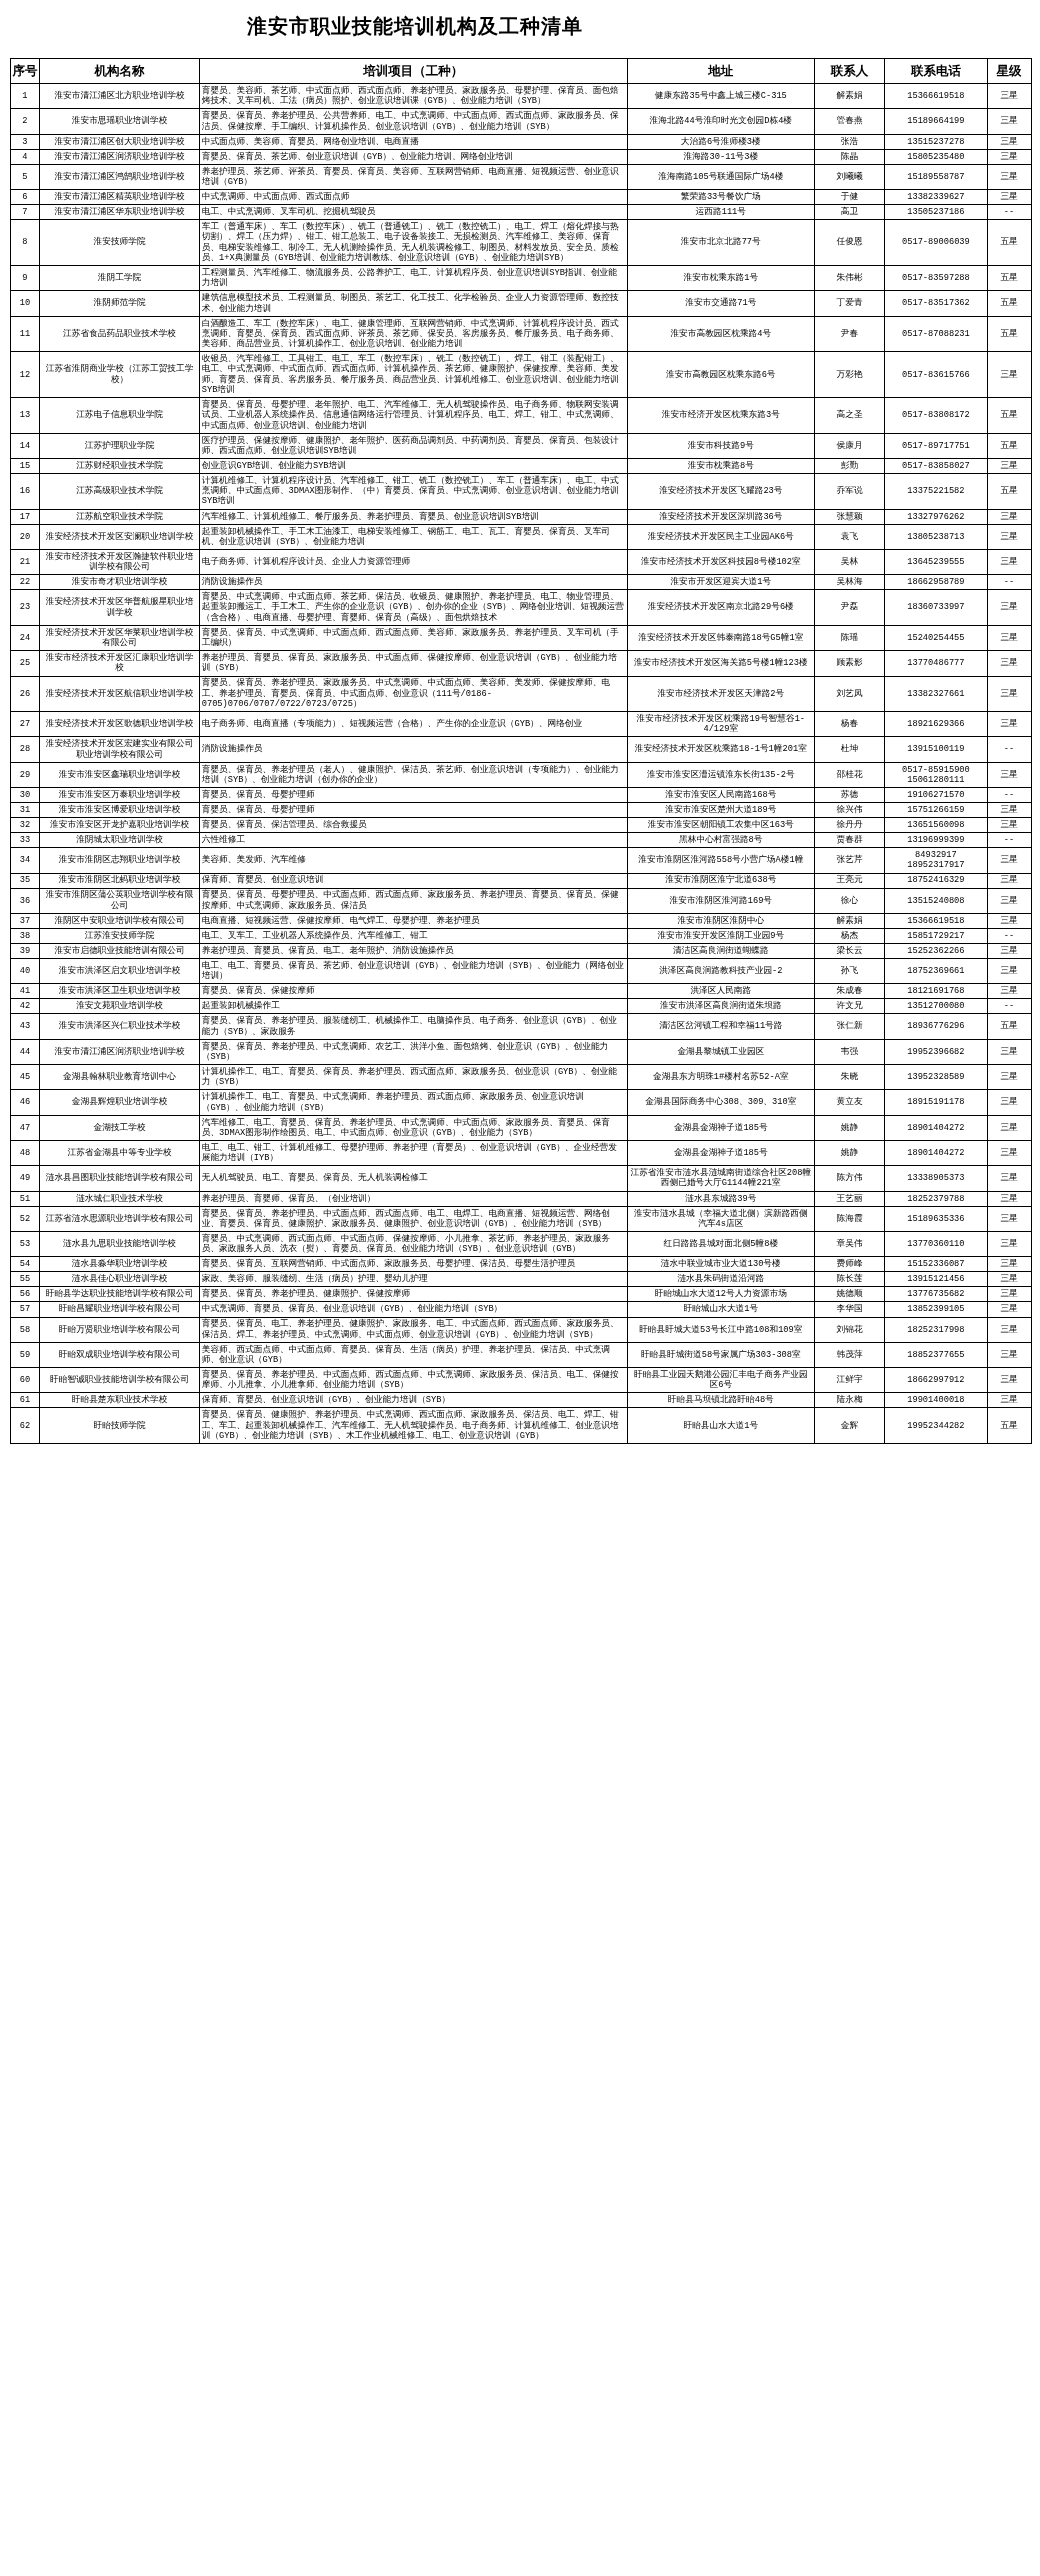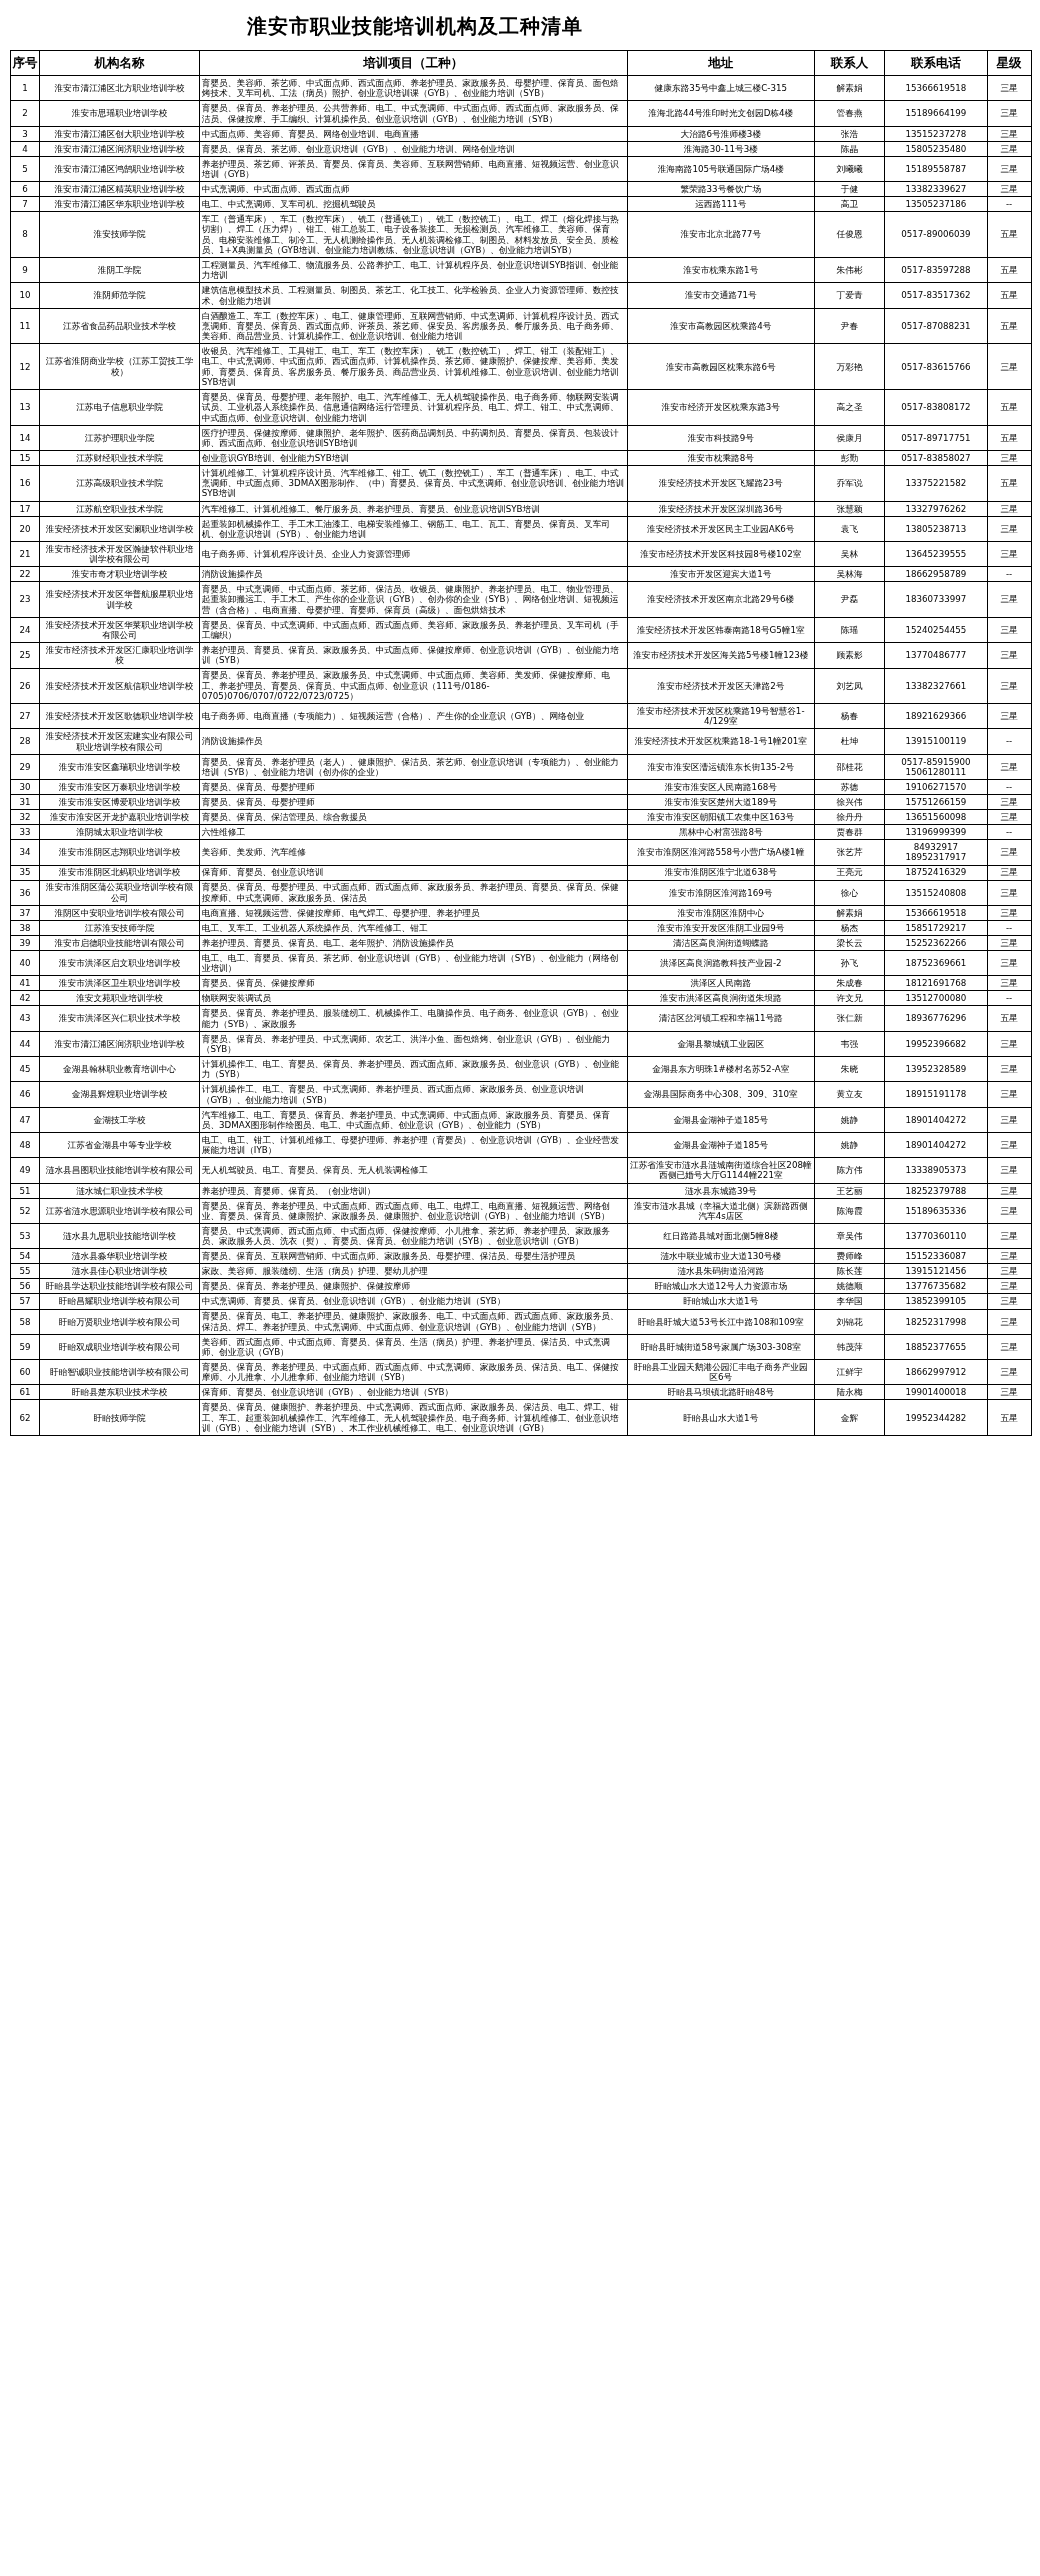--- a/index.html
+++ b/index.html
@@ -1,30 +1,30 @@
 <!DOCTYPE html>
 <html><head>
 <meta charset="utf-8">
 <style>
   html,body{margin:0;padding:0;background:#ffffff;}
   body{font-family:"DejaVu Sans","Liberation Sans",sans-serif;}
-  .page{width:830px;min-height:2576px;background:#fff;box-sizing:border-box;padding:7.7px 9.6px 13.5px 9.6px;}
+  .page{width:830px;min-height:2576px;background:#fff;box-sizing:border-box;padding:7.7px 9.6px 13.5px 9.6px;font-family:Liberation Mono, monospace;}
   .doc-title{
     text-align:center;
     font-size:20px;
     font-weight:bold;
     letter-spacing:1px;
     padding:5.8px 0 9.6px 0;
     color:#000;
   }
   table.sheet{
     border-collapse:collapse;
     width:1022px;
     table-layout:fixed;
-    margin:0 auto;
+    margin:8px auto;
   }
   table.sheet th, table.sheet td{
     border:1px solid #000;
     vertical-align:middle;
     color:#000;
     box-sizing:border-box;
   }
   table.sheet th{
     background:#ffffff;
     font-size:12.5px;
@@ -428,21 +428,21 @@
           <td class="c-org">淮安市洪泽区卫生职业培训学校</td>
           <td class="c-proj">育婴员、保育员、保健按摩师</td>
           <td class="c-addr">洪泽区人民南路</td>
           <td class="c-person">朱成春</td>
           <td class="c-phone">18121691768</td>
           <td class="c-star">三星</td>
         </tr>
         <tr>
           <td class="c-idx">42</td>
           <td class="c-org">淮安文苑职业培训学校</td>
-          <td class="c-proj">物联网安装调试员</td>
+          <td class="c-proj">起重装卸机械操作工</td>
           <td class="c-addr">淮安市洪泽区高良涧街道朱坝路</td>
           <td class="c-person">许文兄</td>
           <td class="c-phone">13512700080</td>
           <td class="c-star">--</td>
         </tr>
         <tr>
           <td class="c-idx">43</td>
           <td class="c-org">淮安市洪泽区兴仁职业技术学校</td>
           <td class="c-proj">育婴员、保育员、养老护理员、服装缝纫工、机械操作工、电脑操作员、电子商务、创业意识（GYB）、创业能力（SYB）、家政服务</td>
           <td class="c-addr">清洁区岔河镇工程和幸福11号路</td>

